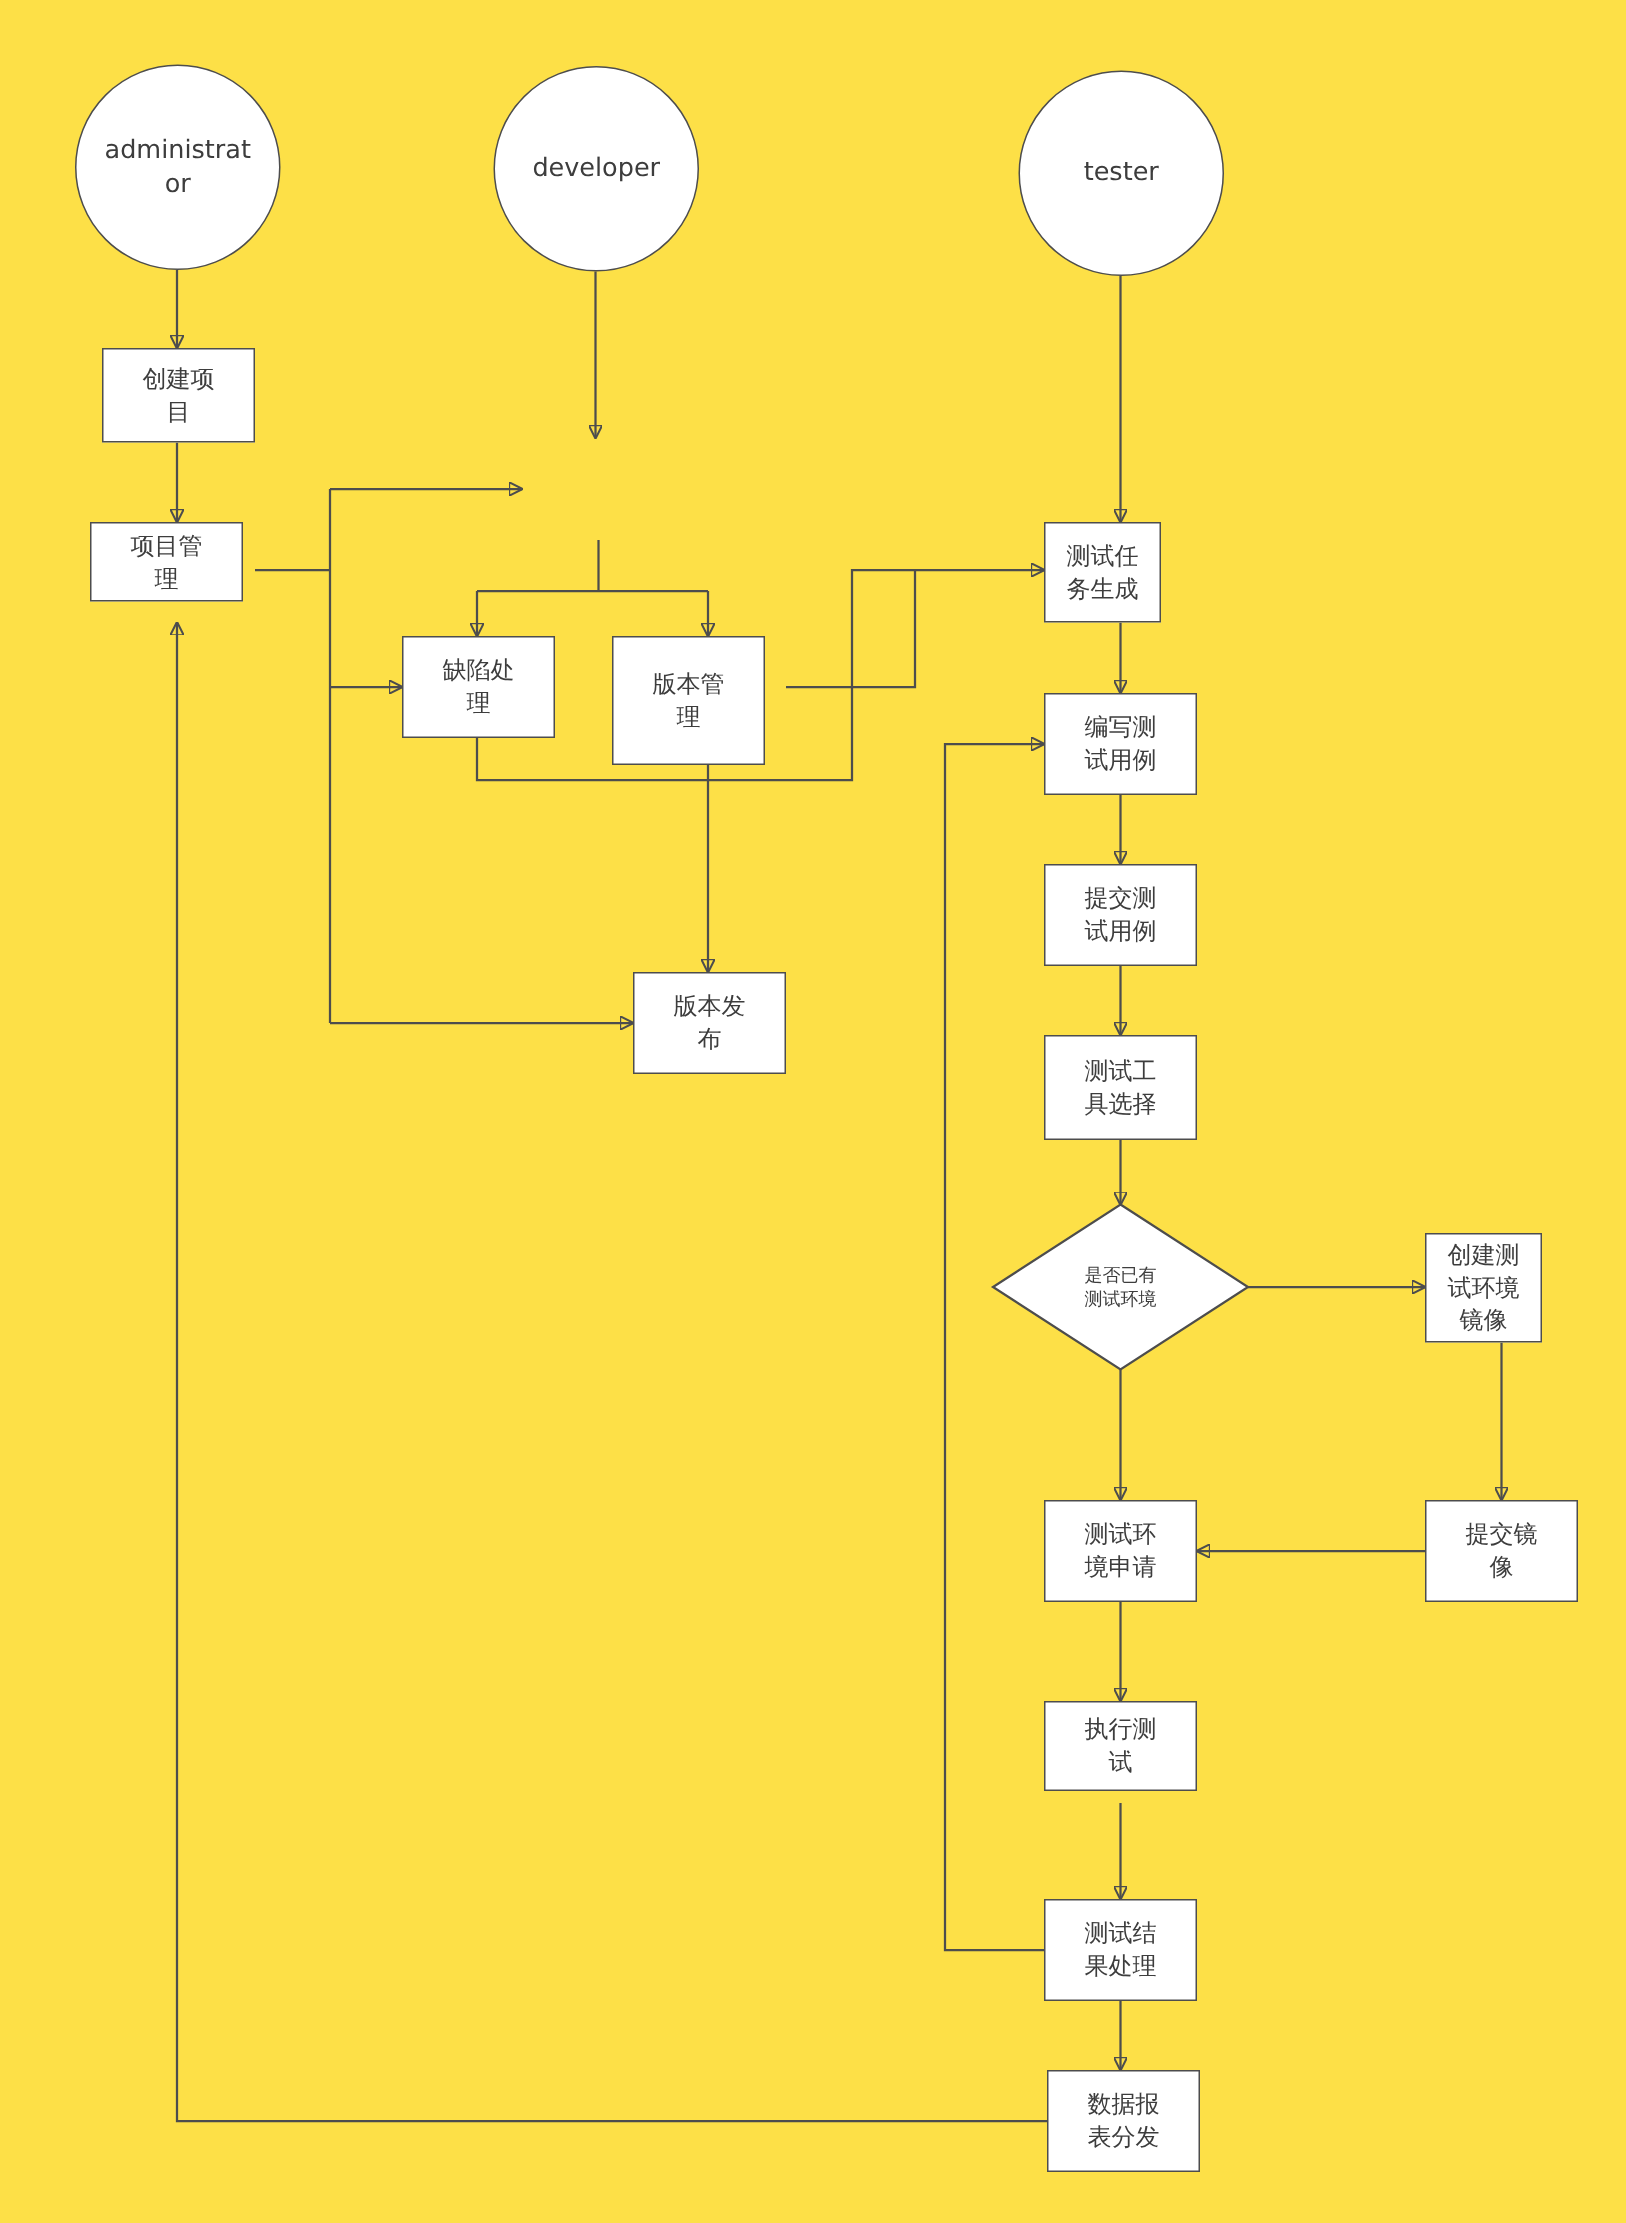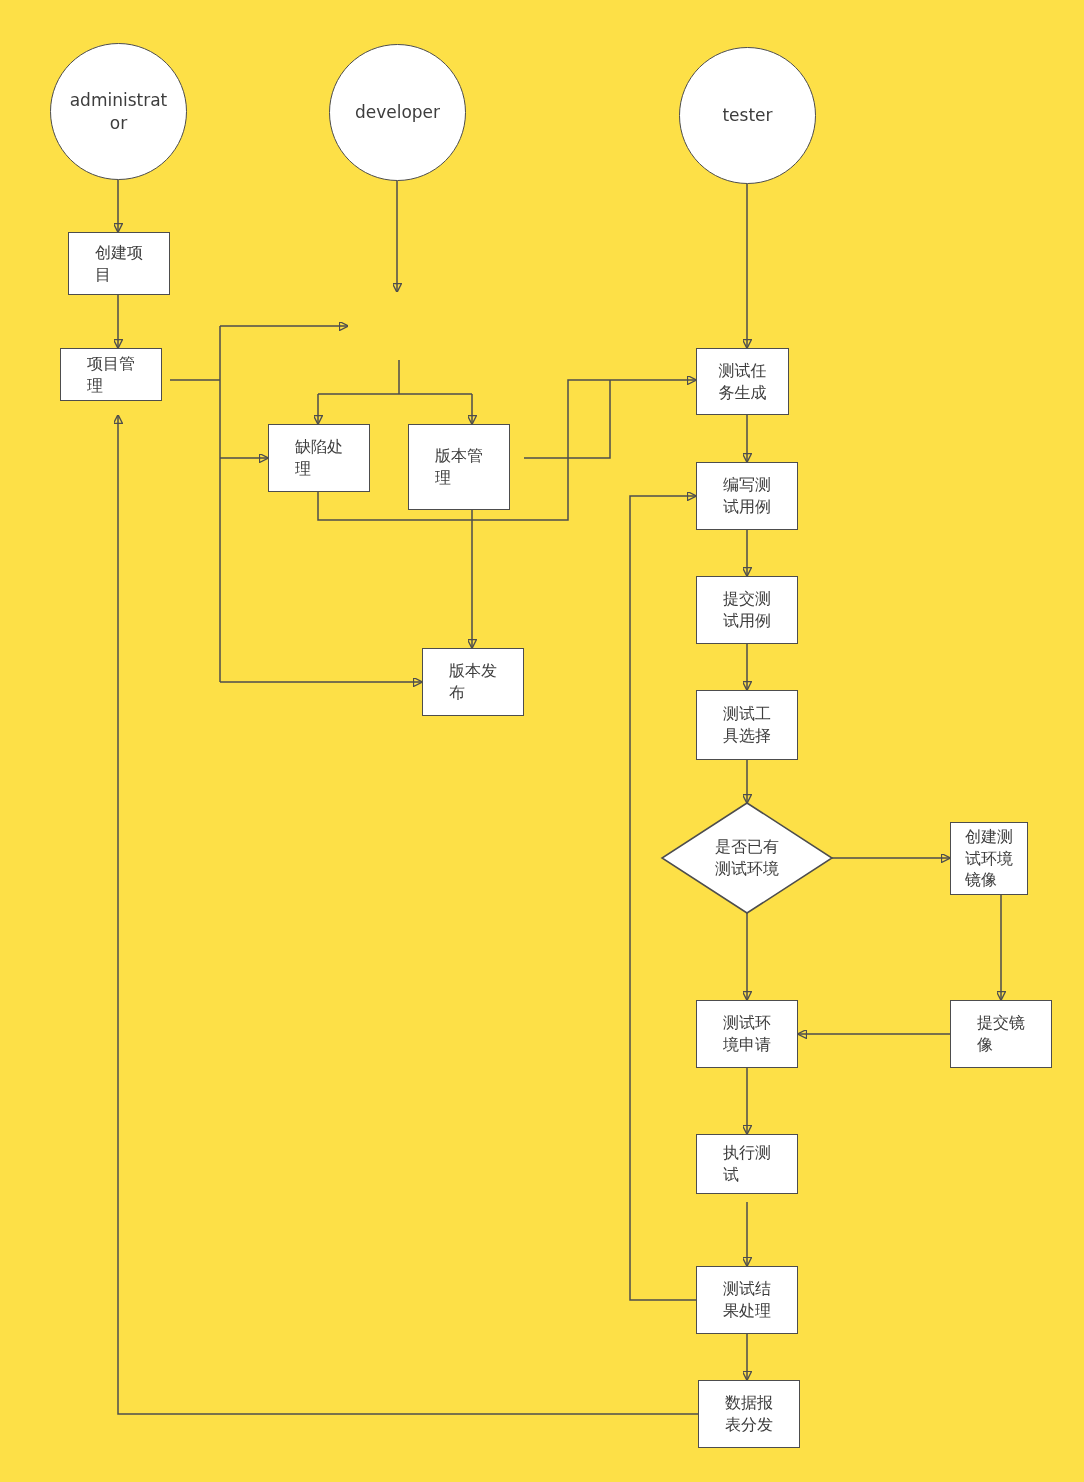--- a/index.html
+++ b/index.html
@@ -26,21 +26,21 @@
     fill:#ffffff;
   }
   .node {
     position:absolute;
     box-sizing:border-box;
     border:1px solid #4d4d4d;
     background:#ffffff;
     display:flex;
     align-items:center;
     justify-content:center;
-    text-align:left;
+    text-align:center;
     white-space:pre-line;
     font-size:16px;
     line-height:1.35;
   }
   .actor {
     position:absolute;
     box-sizing:border-box;
     width:137px;
     height:137px;
     border:1px solid #4d4d4d;
@@ -54,21 +54,21 @@
     font-size:17px;
     line-height:1.35;
   }
   .decision-label {
     position:absolute;
     display:flex;
     align-items:center;
     justify-content:center;
     text-align:right;
     white-space:pre-line;
-    font-size:16px;
+    font-size:12px;
     line-height:1.35;
   }
 </style>
 </head>
 <body>
 
 <div class="canvas">
 
   <svg class="connector-layer" viewBox="0 0 1084 1482" xmlns="http://www.w3.org/2000/svg">
     <defs>
@@ -132,21 +132,21 @@
 
   <div class="node" style="left:268px;top:424px;width:102px;height:68px">缺陷处
 理</div>
 
   <div class="node" style="left:408px;top:424px;width:102px;height:86px">版本管
 理</div>
 
   <div class="node" style="left:422px;top:648px;width:102px;height:68px">版本发
 布</div>
 
-  <div class="node" style="left:696px;top:348px;width:93px;height:67px">测试任
+  <div class="node" style="left:696px;top:348px;width:78px;height:67px">测试任
 务生成</div>
 
   <div class="node" style="left:696px;top:462px;width:102px;height:68px">编写测
 试用例</div>
 
   <div class="node" style="left:696px;top:576px;width:102px;height:68px">提交测
 试用例</div>
 
   <div class="node" style="left:696px;top:690px;width:102px;height:70px">测试工
 具选择</div>

